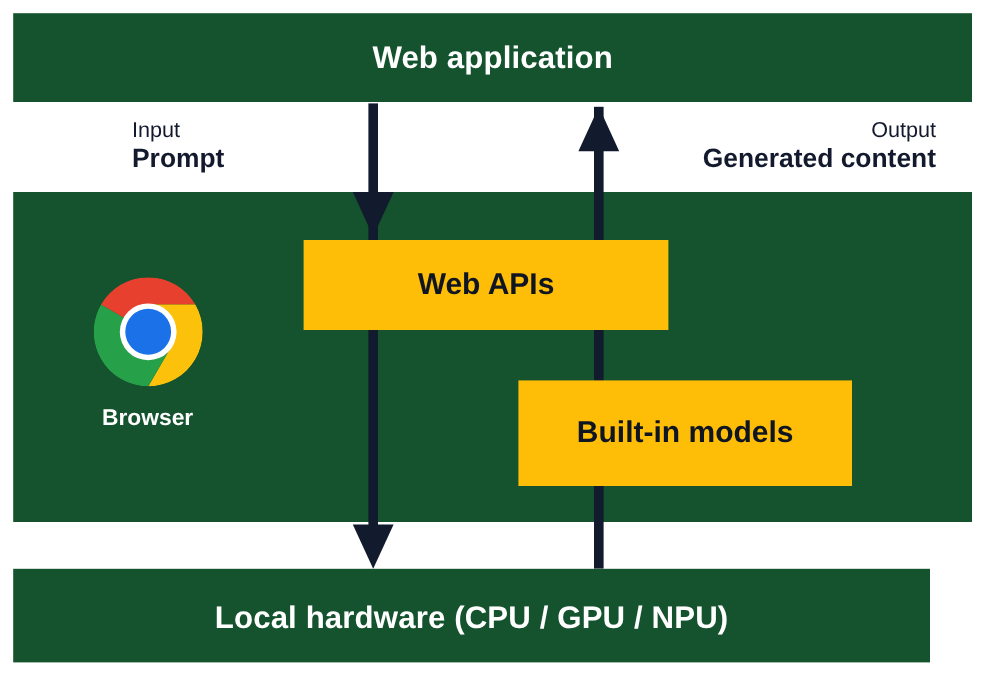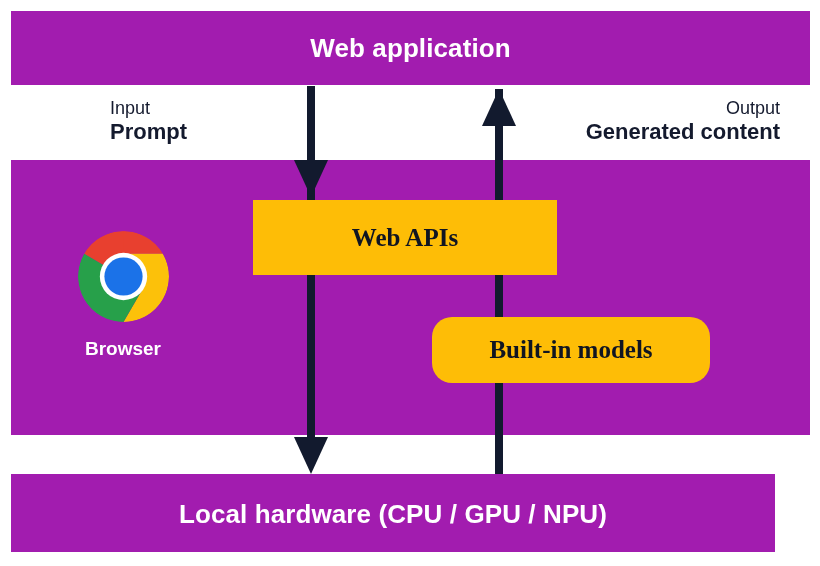--- a/index.html
+++ b/index.html
@@ -17,21 +17,21 @@
     position: relative;
     width: 820px;
     height: 566px;
     background: #ffffff;
     overflow: hidden;
   }
 
   
   .band {
     position: absolute;
-    background: #a21caf;
+    background: #14532d;
   }
   #band-web-application {
     left: 11px;
     top: 11px;
     width: 799px;
     height: 74px;
   }
   #band-browser {
     left: 11px;
     top: 160px;
@@ -109,34 +109,32 @@
     background: #febd06;
     display: flex;
     align-items: center;
     justify-content: center;
     text-align: center;
     color: #101522;
     font-weight: bold;
     font-size: 25px;
     line-height: 1.18;
     z-index: 3;
-    font-family: Liberation Serif, serif;
   }
   #box-web-apis {
     left: 253px;
     top: 200px;
     width: 304px;
     height: 75px;
   }
   #box-builtin-models {
     left: 432px;
     top: 317px;
     width: 278px;
-    height: 66px;
-    border-radius: 20px;
+    height: 88px;
   }
 
   
   #browser-mark {
     position: absolute;
     left: 78px;
     top: 231px;
     width: 91px;
     height: 91px;
   }

